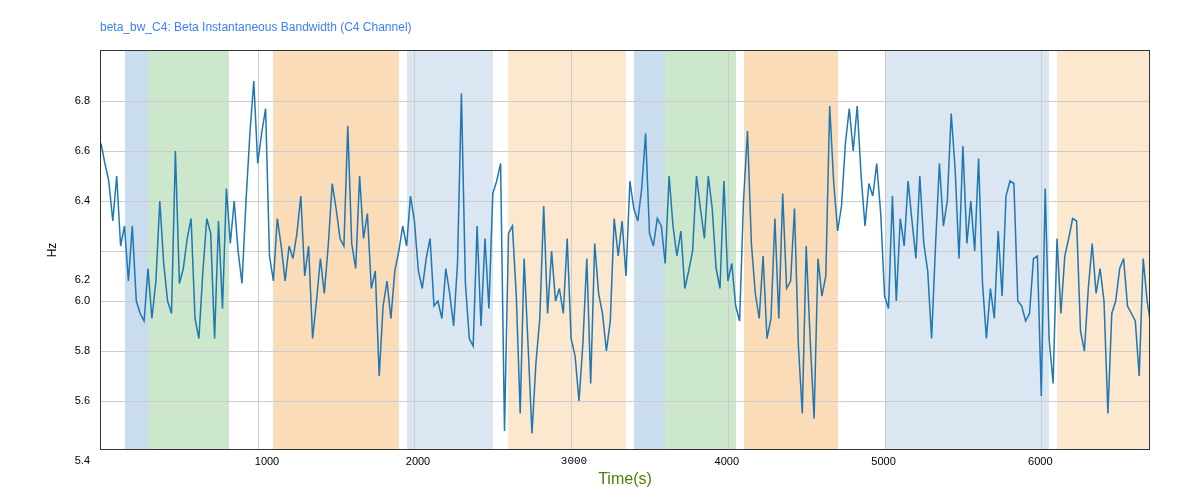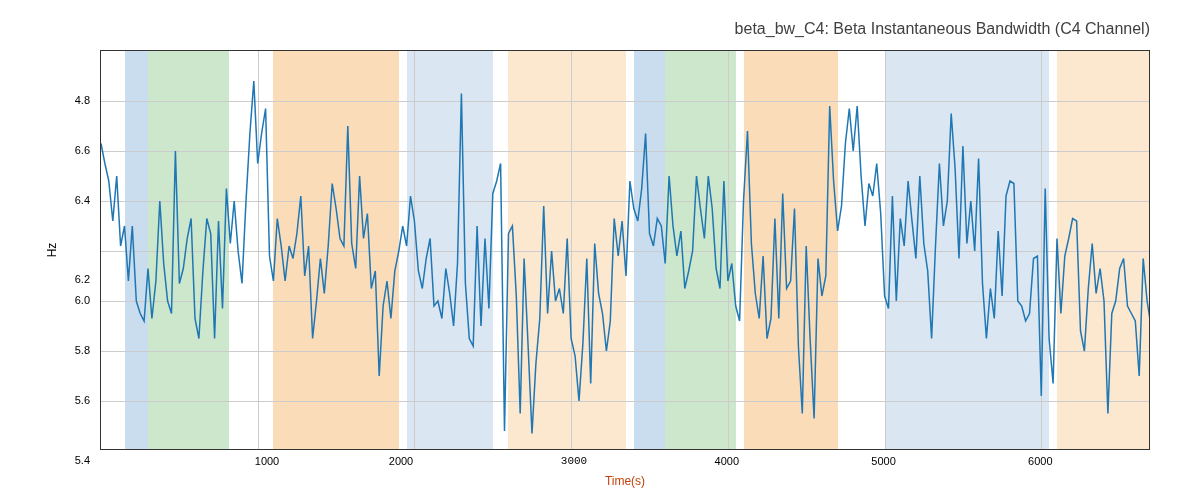--- a/index.html
+++ b/index.html
@@ -16,23 +16,23 @@
     left: 100px;
     top: 50px;
     width: 1050px;
     height: 400px;
   }
   .title {
     position: absolute;
     left: 100px;
     top: 20px;
     width: 1050px;
-    text-align: right;
-    font-size: 16px;
-    color: #404040;
+    text-align: left;
+    font-size: 12px;
+    color: #3b82f6;
   }
   .plot-area {
     position: absolute;
     left: 0;
     top: 0;
     width: 1050px;
     height: 400px;
     border: 1px solid #333;
     box-sizing: border-box;
     overflow: hidden;
@@ -43,22 +43,22 @@
     top: 50%;
     transform: translateY(-50%) rotate(-90deg);
     font-size: 12px;
     color: #000;
   }
   .xlabel {
     position: absolute;
     bottom: -38px;
     left: 50%;
     transform: translateX(-50%);
-    font-size: 12px;
-    color: #c2410c;
+    font-size: 16px;
+    color: #4d7c0f;
     margin-top: 12px;
   }
   .ytick {
     position: absolute;
     right: 1055px;
     font-size: 11px;
     color: #000;
     transform: translateY(-50%);
     text-align: right;
     width: 40px;
@@ -139,23 +139,23 @@
   </div>
 
   <div id="yticks-layer">
       <div class="ytick" style="top: 410px; left: -50px; position: absolute;">5.4</div>
       <div class="ytick" style="top: 350px; left: -50px; position: absolute;">5.6</div>
       <div class="ytick" style="top: 300px; left: -50px; position: absolute;">5.8</div>
       <div class="ytick" style="top: 250px; left: -50px; position: absolute;">6.0</div>
       <div class="ytick" style="top: 200px; left: -50px; position: absolute; margin-top: 29px;">6.2</div>
       <div class="ytick" style="top: 150px; left: -50px; position: absolute;">6.4</div>
       <div class="ytick" style="top: 100px; left: -50px; position: absolute;">6.6</div>
-      <div class="ytick" style="top: 50px; left: -50px; position: absolute;">4.8</div>
+      <div class="ytick" style="top: 50px; left: -50px; position: absolute;">6.8</div>
     </div>
   <div id="xticks-layer">
       <div class="xtick" style="left: 167px; position: absolute;">1000</div>
-      <div class="xtick" style="left: 301px; position: absolute;">2000</div>
+      <div class="xtick" style="left: 318px; position: absolute;">2000</div>
       <div class="xtick" style="left: 474px; position: absolute; font-family: Liberation Mono, monospace;">3000</div>
       <div class="xtick" style="left: 626.866px; position: absolute;">4000</div>
       <div class="xtick" style="left: 783.582px; position: absolute;">5000</div>
       <div class="xtick" style="left: 940.299px; position: absolute; text-align: center;">6000</div>
     </div>
 </div>
 
 </body></html>

